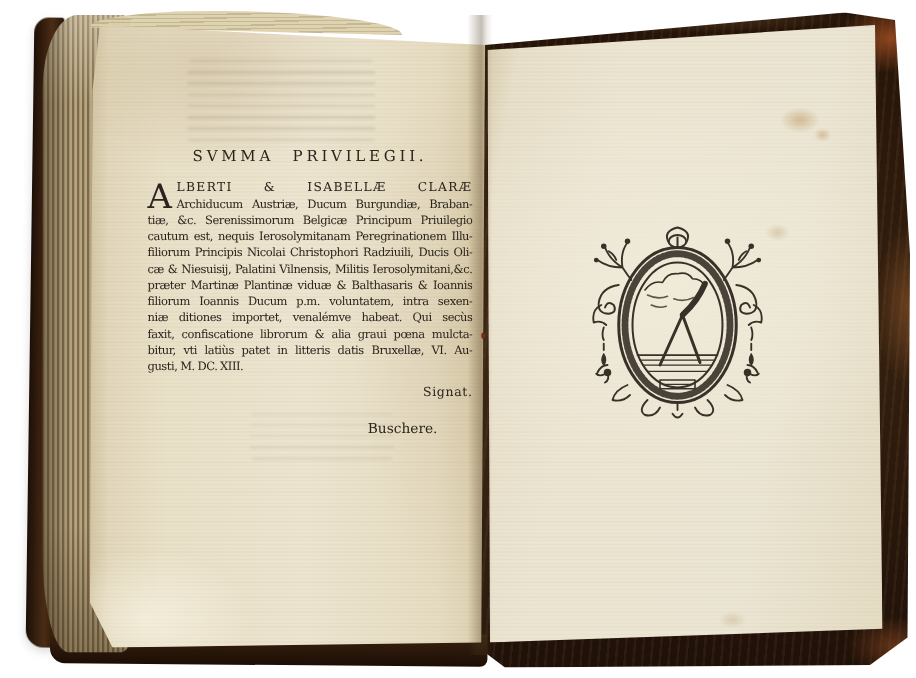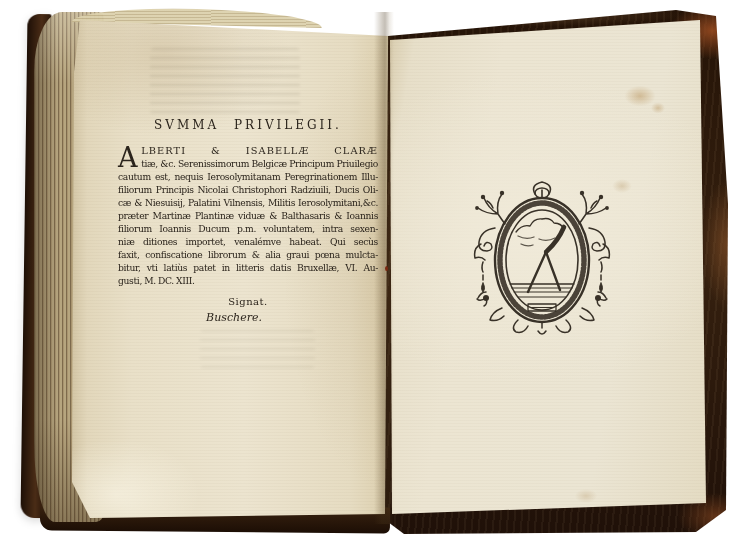--- a/index.html
+++ b/index.html
@@ -69,22 +69,22 @@
   
   .text-block{position:absolute;left:118px;top:118px;width:260px;z-index:5;color:var(--ink)}
   .title{text-align:center;font-size:12px;letter-spacing:3px;word-spacing:8px;white-space:nowrap}
   .para{margin-top:12px;width:260px;text-align:justify;font-size:9.2px;
         letter-spacing:-.35px;word-spacing:-.4px;line-height:13px}
   .pline{text-align:justify;text-align-last:justify;height:13px;overflow:hidden}
   .pline.last{text-align-last:left}
   .pline.caps{letter-spacing:1.1px;font-size:9.8px;word-spacing:1px}
   .dropcap{float:left;font-size:27px;line-height:25px;padding:1px 4px 0 0}
   .it{}
-  .signat{margin-top:9px;text-align:center;font-size:10px;letter-spacing:.5px}
-  .sig-name{margin-top:4px;text-align:center;padding-right:28px;font-style:italic;font-size:11px}
+  .signat{margin-top:9px;text-align:right;font-size:10px;letter-spacing:.5px}
+  .sig-name{margin-top:16px;text-align:right;padding-right:28px;font-size:11px}
 
   
   .showthrough{position:absolute;z-index:4;filter:blur(1.4px);opacity:.16;border-radius:4px;
     background:repeating-linear-gradient(180deg, rgba(95,85,65,.9) 0 2px, transparent 2px 9px);}
   .st-a{left:150px;top:48px;width:150px;height:66px}
   .st-b{left:200px;top:330px;width:115px;height:38px;opacity:.1}
 
   
   .emblem{position:absolute;left:456px;top:180px;width:172px;height:156px;z-index:5;opacity:.93}
 </style>
@@ -107,20 +107,21 @@
 
   <div class="showthrough st-a"></div>
   <div class="showthrough st-b"></div>
 
   <div class="text-block">
     <div class="title">SVMMA PRIVILEGII.</div>
     <div class="para">
       <span class="dropcap">A</span>
 
     <div class="pline caps"><span>LBERTI &amp; ISABELLÆ CLARÆ EVGENIÆ,</span></div>
+        <div class="pline"><span>Archiducum Austriæ, Ducum Burgundiæ, Braban-</span></div>
         <div class="pline"><span>tiæ, &amp;c. Serenissimorum Belgicæ Principum Priuilegio</span></div>
         <div class="pline"><span>cautum est, nequis </span><span class="it">Ierosolymitanam Peregrinationem Illu-</span></div>
         <div class="pline"><span class="it">filiorum Principis Nicolai Christophori Radziuili, Ducis Oli-</span></div>
         <div class="pline"><span class="it">cæ &amp; Niesuisij, Palatini Vilnensis, Militis Ierosolymitani,&amp;c.</span></div>
         <div class="pline"><span>præter Martinæ Plantinæ viduæ &amp; Balthasaris &amp; Ioannis</span></div>
         <div class="pline"><span>filiorum Ioannis Ducum p.m. voluntatem, intra sexen-</span></div>
         <div class="pline"><span>niæ ditiones importet, venalémve habeat. Qui secùs</span></div>
         <div class="pline"><span>faxit, confiscatione librorum &amp; alia graui pœna mulcta-</span></div>
         <div class="pline"><span>bitur, vti latiùs patet in litteris datis Bruxellæ, VI. Au-</span></div>
         <div class="pline last"><span>gusti, M. DC. XIII.</span></div>

